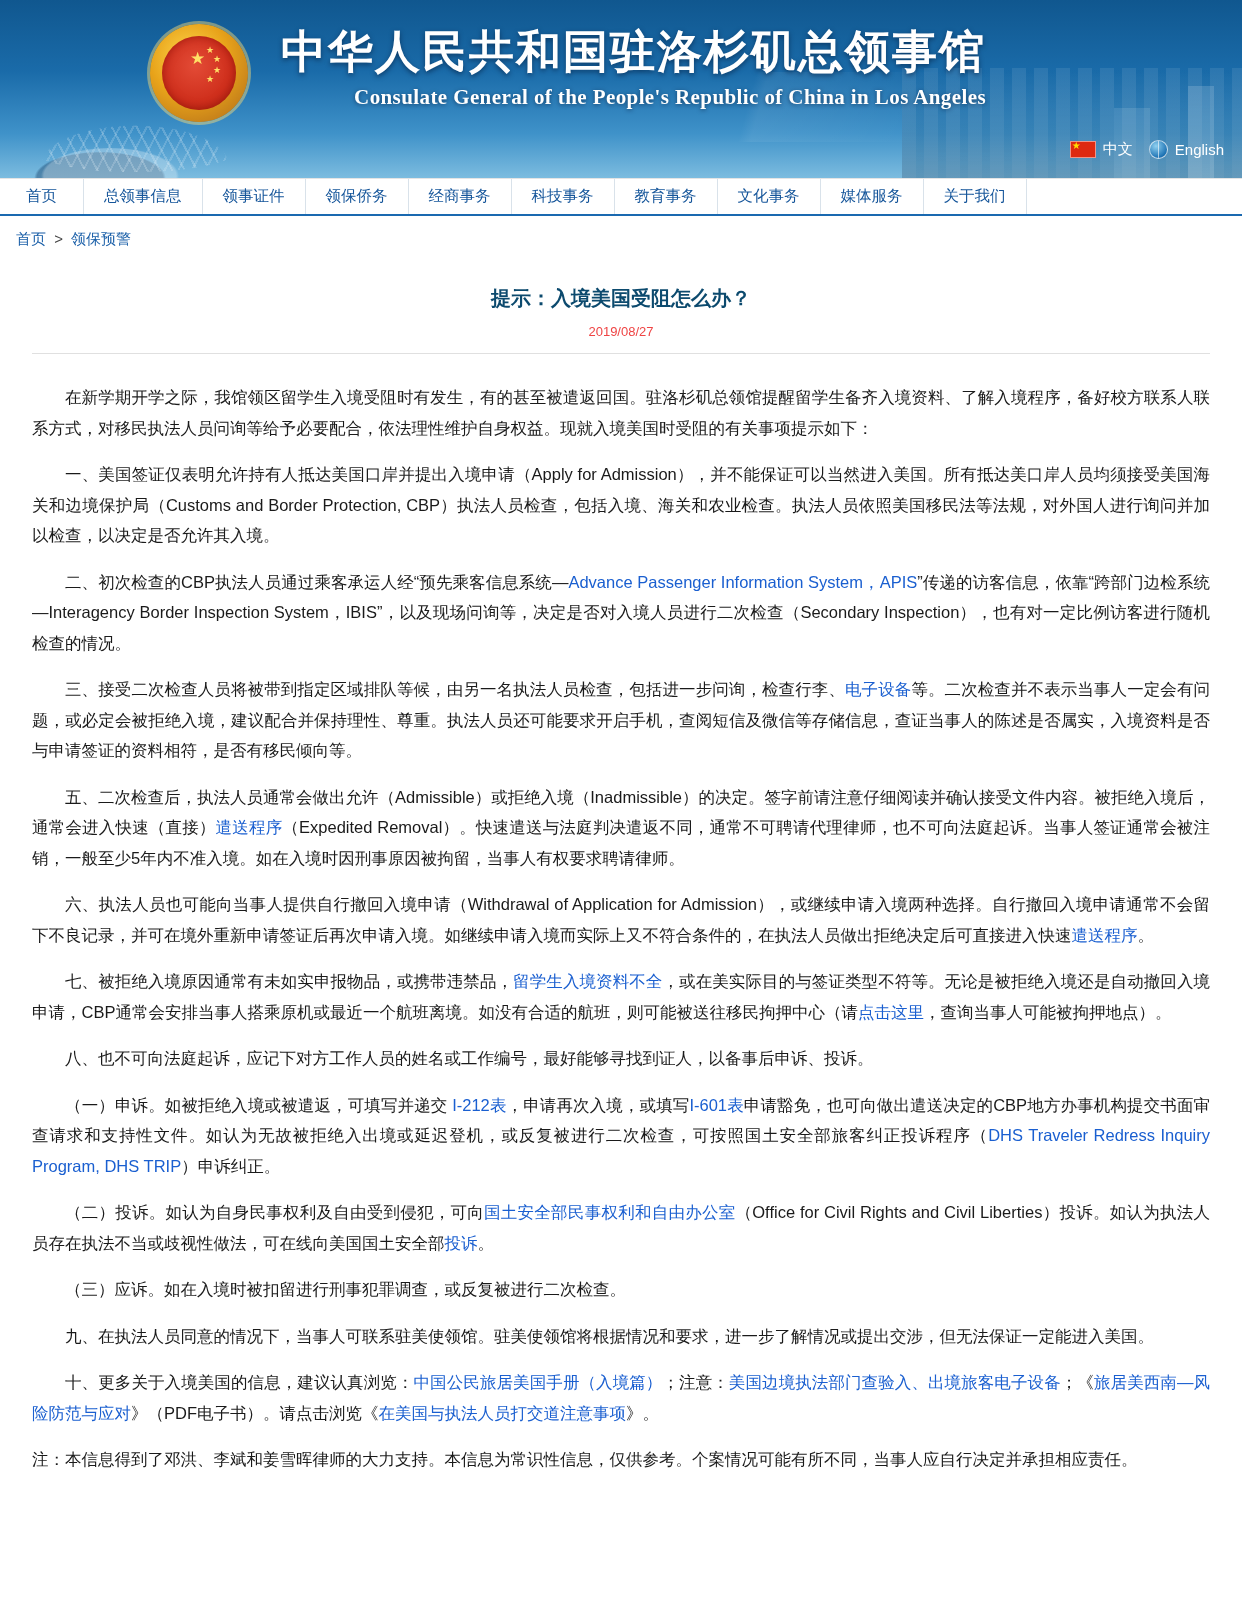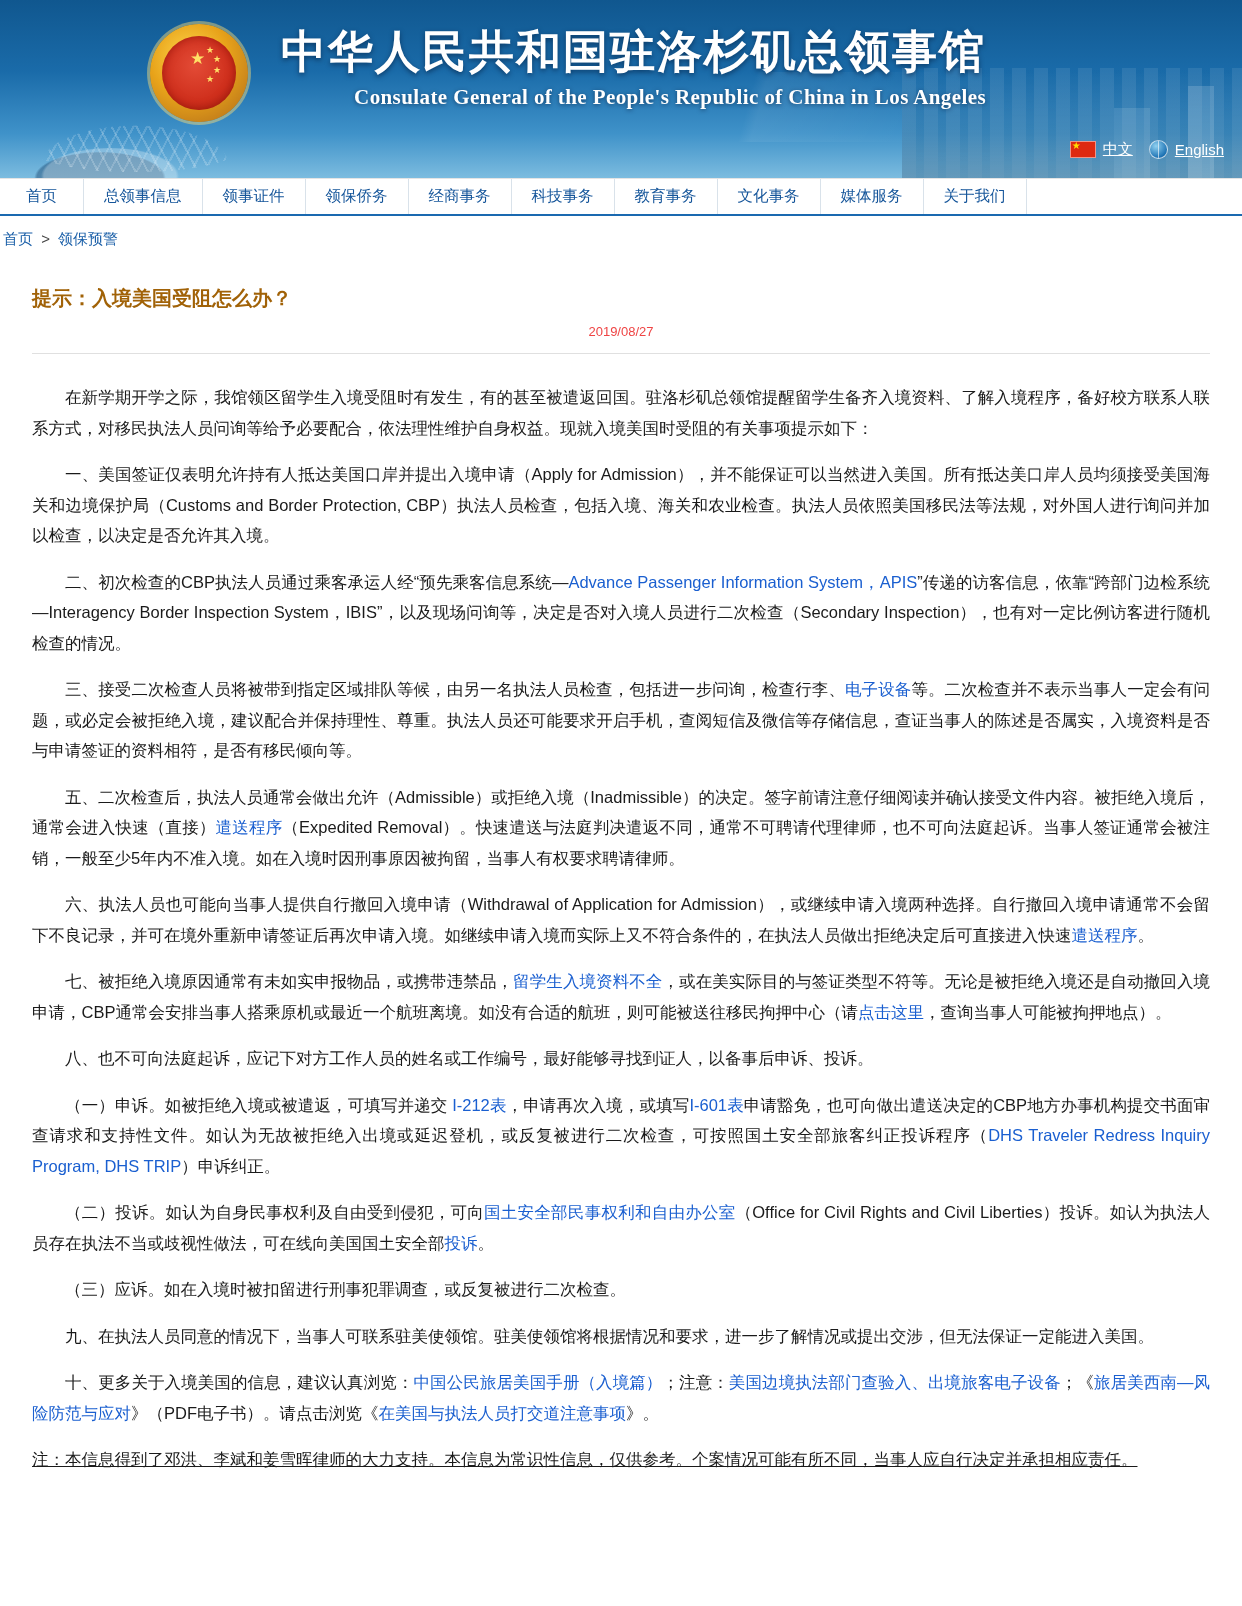--- a/index.html
+++ b/index.html
@@ -96,21 +96,21 @@
     margin-top: 3px;
     font-family: "Liberation Serif", "DejaVu Serif", serif;
     font-size: 21px; font-weight: bold; letter-spacing: .4px;
     text-shadow: 0 1px 4px rgba(0,20,50,.55);
     white-space: nowrap;
   }
 
   .lang-switch {
     position: absolute; right: 18px; top: 140px;
     display: flex; align-items: flex-start; gap: 16px;
-    color: #ffffff; font-size: 15px; text-decoration: underline;
+    color: #ffffff; font-size: 15px;
   }
   .lang-item { display: flex; align-items: center; gap: 7px; cursor: pointer; }
   .flag-cn {
     width: 26px; height: 17px; background: #de2910; position: relative;
     border: 1px solid rgba(255,255,255,.5);
   }
   .flag-cn::before {
     content: "★"; position: absolute; left: 1px; top: -2px; color: #ffde00; font-size: 10px;
   }
   .globe {
@@ -137,38 +137,38 @@
     font-size: 15.5px;
     color: #15559a;
     border-right: 1px solid #d9e2ea;
     cursor: pointer;
     white-space: nowrap;
   }
   .nav-item:first-child { border-left: none; padding: 0 26px; }
 
   
   .breadcrumb {
-    padding: 14px 16px 10px 3px;
+    padding: 14px 16px 10px 16px;
     font-size: 15px;
     color: #1a5fa8;
   }
   .breadcrumb a { color: #1a5fa8; text-decoration: none; }
   .breadcrumb .sep { color: #444; margin: 0 4px; }
 
   
   .article {
     width: 1210px;
     margin: 18px auto 0 auto;
     padding: 0 16px;
   }
   .art-title {
-    text-align: left;
+    text-align: center;
     font-size: 20px;
     font-weight: bold;
-    color: #a16207;
+    color: #0c4a6e;
     margin: 26px 0 12px 0;
   }
   .art-date {
     text-align: center;
     font-size: 13px;
     color: #ef4444;
     padding-bottom: 14px;
   }
   .divider {
     border: none; border-top: 1px solid #e0e0e0; margin: 0 0 28px 0;
@@ -176,21 +176,21 @@
   .body p {
     font-size: 16.5px;
     line-height: 1.85;
     color: #1a1a1a;
     margin: 0 0 16px 0;
     text-align: justify;
     text-indent: 0;
   }
   .body p.ind { text-indent: 2em; }
   .body a { color: #1a5fd0; text-decoration: none; }
-  .note { margin-top: 22px; text-decoration: underline; }
+  .note { margin-top: 22px; }
 </style>
 </head>
 <body>
 
 <div class="banner">
   <div class="sky"></div>
   <div class="mountains"></div>
   <div class="nest"></div>
   <div class="skyline"></div>
 

